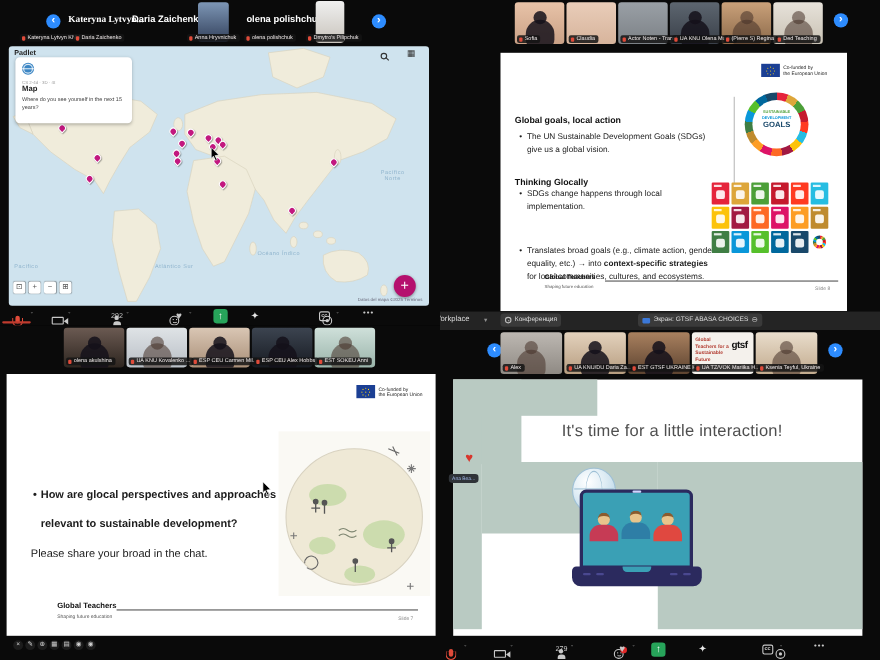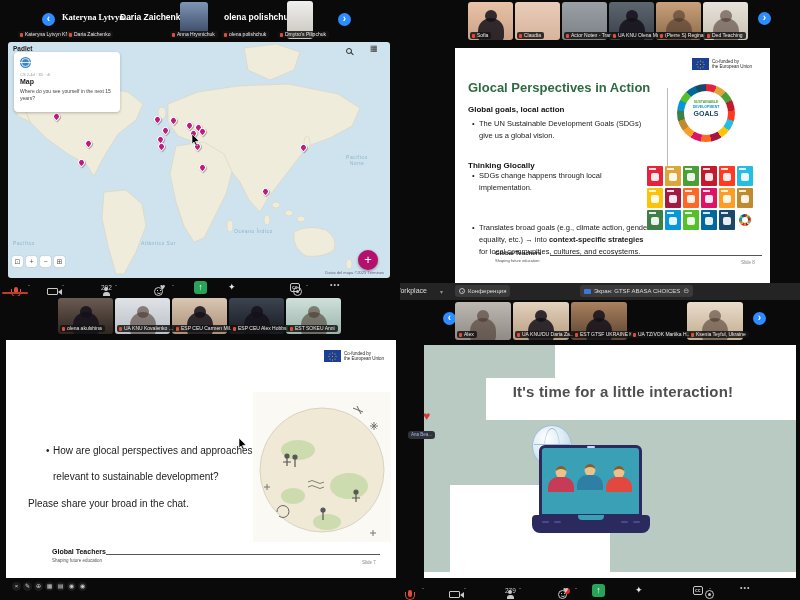--- a/index.html
+++ b/index.html
@@ -281,21 +281,20 @@
     <div class="pill" style="left:305px;top:32px;">
         <span class="pill-mic"></span>
         <span>Ded Teaching</span>
       </div>
 
     <div class="slide" style="left:55px;top:48px;width:315px;height:235px;">
       <div class="eu-logo" style="left:237px;top:10px;">
         <span class="eu-flag"></span>
         <span class="eu-txt"><span>Co-funded by</span><br><span>the European Union</span></span>
       </div>
-      <div class="abs green-title" style="left:13px;top:32px;font-size:13px;">Glocal Perspectives in Action</div>
       <div class="abs" style="left:13px;top:57px;font-size:8px;font-weight:bold;color:#111;">Global goals, local action</div>
       <div class="abs bullet" style="left:17px;top:70px;width:172px;font-size:7.5px;line-height:12px;">The UN Sustainable Development Goals (SDGs) give us a global vision.</div>
       <div class="abs bullet" style="left:17px;top:98px;width:180px;font-size:7.5px;line-height:12px;">SDGs change happens through local implementation.</div>
       <div class="abs" style="left:13px;top:113px;font-size:8px;font-weight:bold;color:#111;">Thinking Glocally</div>
       <div class="abs bullet" style="left:17px;top:126px;width:180px;font-size:7.5px;line-height:12px;"><span>Translates broad goals (e.g., climate action, gender equality, etc.) → into </span><b>context-specific strategies</b><span> for local communities, cultures, and ecosystems.</span></div>
       <div class="abs" style="left:212px;top:40px;width:1px;height:82px;background:#bbb;"></div>
 
       <div id="sdg-wheel" style="left: 222px; top: 36px; width: 58px; height: 58px; background: conic-gradient(rgb(229, 36, 59) 0deg, rgb(229, 36, 59) 21.2deg, rgb(221, 166, 58) 21.2deg, rgb(221, 166, 58) 42.4deg, rgb(76, 159, 56) 42.4deg, rgb(76, 159, 56) 63.5deg, rgb(197, 25, 45) 63.5deg, rgb(197, 25, 45) 84.7deg, rgb(255, 58, 33) 84.7deg, rgb(255, 58, 33) 105.9deg, rgb(38, 189, 226) 105.9deg, rgb(38, 189, 226) 127.1deg, rgb(252, 195, 11) 127.1deg, rgb(252, 195, 11) 148.2deg, rgb(162, 25, 66) 148.2deg, rgb(162, 25, 66) 169.4deg, rgb(253, 105, 37) 169.4deg, rgb(253, 105, 37) 190.6deg, rgb(221, 19, 103) 190.6deg, rgb(221, 19, 103) 211.8deg, rgb(253, 157, 36) 211.8deg, rgb(253, 157, 36) 232.9deg, rgb(191, 139, 46) 232.9deg, rgb(191, 139, 46) 254.1deg, rgb(63, 126, 68) 254.1deg, rgb(63, 126, 68) 275.3deg, rgb(10, 151, 217) 275.3deg, rgb(10, 151, 217) 296.5deg, rgb(86, 192, 43) 296.5deg, rgb(86, 192, 43) 317.6deg, rgb(0, 104, 157) 317.6deg, rgb(0, 104, 157) 338.8deg, rgb(25, 72, 106) 338.8deg, rgb(25, 72, 106) 360deg);">
         <div class="wheel-txt" style="top:16px;font-size:3.5px;color:#4c9f38;font-weight:bold;">SUSTAINABLE</div>
         <div class="wheel-txt" style="top:21px;font-size:3.5px;color:#0a97d9;font-weight:bold;">DEVELOPMENT</div>
@@ -357,21 +356,21 @@
     <div class="pill" style="left:288px;top:29px;">
         <span class="pill-mic"></span>
         <span>EST SOKEU Anni</span>
       </div>
 
     <div class="slide" style="left:6px;top:44px;width:390px;height:238px;">
       <div class="eu-logo" style="left:318px;top:10px;">
         <span class="eu-flag"></span>
         <span class="eu-txt"><span>Co-funded by</span><br><span>the European Union</span></span>
       </div>
-      <div class="abs bullet" style="left:24px;top:98px;width:240px;font-size:10px;font-weight:normal;line-height:26px;margin-left:16px;">How are glocal perspectives and approaches relevant to sustainable development?</div>
+      <div class="abs bullet" style="left:24px;top:98px;width:240px;font-size:10px;font-weight:bold;line-height:26px;">How are glocal perspectives and approaches relevant to sustainable development?</div>
       <svg class="cursor" style="left:232px;top:98px;" viewBox="0 0 9 12">
         <polygon points="1,0 8,7 4.5,7.5 6.5,11.5 5,12 3,8 1,10" fill="#000" stroke="#fff" stroke-width="0.6"></polygon>
       </svg>
       <div class="abs" style="left:22px;top:158px;font-size:10px;color:#222;">Please share your broad in the chat.</div>
 
       <svg class="abs" style="left:247px;top:52px;" width="138" height="150" viewBox="0 0 138 150">
         <rect x="0" y="0" width="138" height="150" fill="#faf9f4"></rect>
         <circle cx="69" cy="78" r="62" fill="#efe9d6" stroke="#d8d2c0"></circle>
         <ellipse cx="45" cy="58" rx="17" ry="10" fill="#ccdcae"></ellipse>
         <ellipse cx="96" cy="94" rx="19" ry="13" fill="#ccdcae"></ellipse>
@@ -430,20 +429,24 @@
         <span>Экран: GTSF ABASA CHOICES</span>
         <span style="font-size:7px;color:#bbb;">⊖</span>
       </div>
     </div>
 
     <div class="abs nav-c" style="left:43px;top:29px;">‹</div>
     <div class="abs nav-c" style="left:353px;top:29px;">›</div>
     <div class="thumb sil-l sil" style="left:55px;top:19px;width:56px;height:38px;background:linear-gradient(#bdb8b2,#8f8a84);"></div>
     <div class="thumb sil" style="left:113px;top:19px;width:56px;height:38px;background:linear-gradient(#e3d2bd,#b79d80);"></div>
     <div class="thumb sil" style="left:171px;top:19px;width:56px;height:38px;background:linear-gradient(#a9815f,#5d4330);"></div>
+    <div class="thumb" style="left:229px;top:19px;width:56px;height:38px;background:#f4f1ec;">
+      <div class="abs" style="left:3px;top:4px;width:34px;font-size:4.5px;line-height:6px;font-weight:bold;color:#b0372c;"><span>Global Teachers for a</span><br><span>Sustainable Future</span></div>
+      <div class="abs gtsf" style="left:36px;top:6px;font-size:9px;">gtsf</div>
+    </div>
     <div class="thumb sil-l sil" style="left:287px;top:19px;width:56px;height:38px;background:linear-gradient(#e9ddcc,#c2ab8e);"></div>
     <div class="pill" style="left:57px;top:48px;">
         <span class="pill-mic"></span>
         <span>Alex</span>
       </div>
     <div class="pill" style="left:115px;top:48px;">
         <span class="pill-mic"></span>
         <span>UA KNU/DU Daria Za...</span>
       </div>
     <div class="pill" style="left:173px;top:48px;">
@@ -452,21 +455,21 @@
       </div>
     <div class="pill" style="left:231px;top:48px;">
         <span class="pill-mic"></span>
         <span>UA TZ/VOK Mariika H...</span>
       </div>
     <div class="pill" style="left:289px;top:48px;">
         <span class="pill-mic"></span>
         <span>Ksenia Teyful, Ukraine</span>
       </div>
 
-    <div class="slide" style="left:24px;top:62px;width:372px;height:233px;font-weight:bold;">
+    <div class="slide" style="left:12px;top:62px;width:372px;height:233px;">
       <div class="sage" style="left:0;top:0;width:131px;height:33px;"></div>
       <div class="sage" style="left:0;top:0;width:62px;height:77px;"></div>
       <div class="sage" style="left:0;top:33px;width:26px;height:194px;"></div>
       <div class="sage" style="left:26px;top:75px;width:160px;height:65px;"></div>
       <div class="sage" style="left:186px;top:75px;width:186px;height:152px;"></div>
 
       <div class="abs" style="left:26px;top:38px;width:346px;text-align:center;font-size:15px;color:#4f4f4f;letter-spacing:.2px;">It's time for a little interaction!</div>
 
       <div class="globe-sphere" style="left:108px;top:80px;width:40px;height:42px;"></div>
       <div class="laptop-screen" style="left:115px;top:100px;width:103px;height:72px;">

